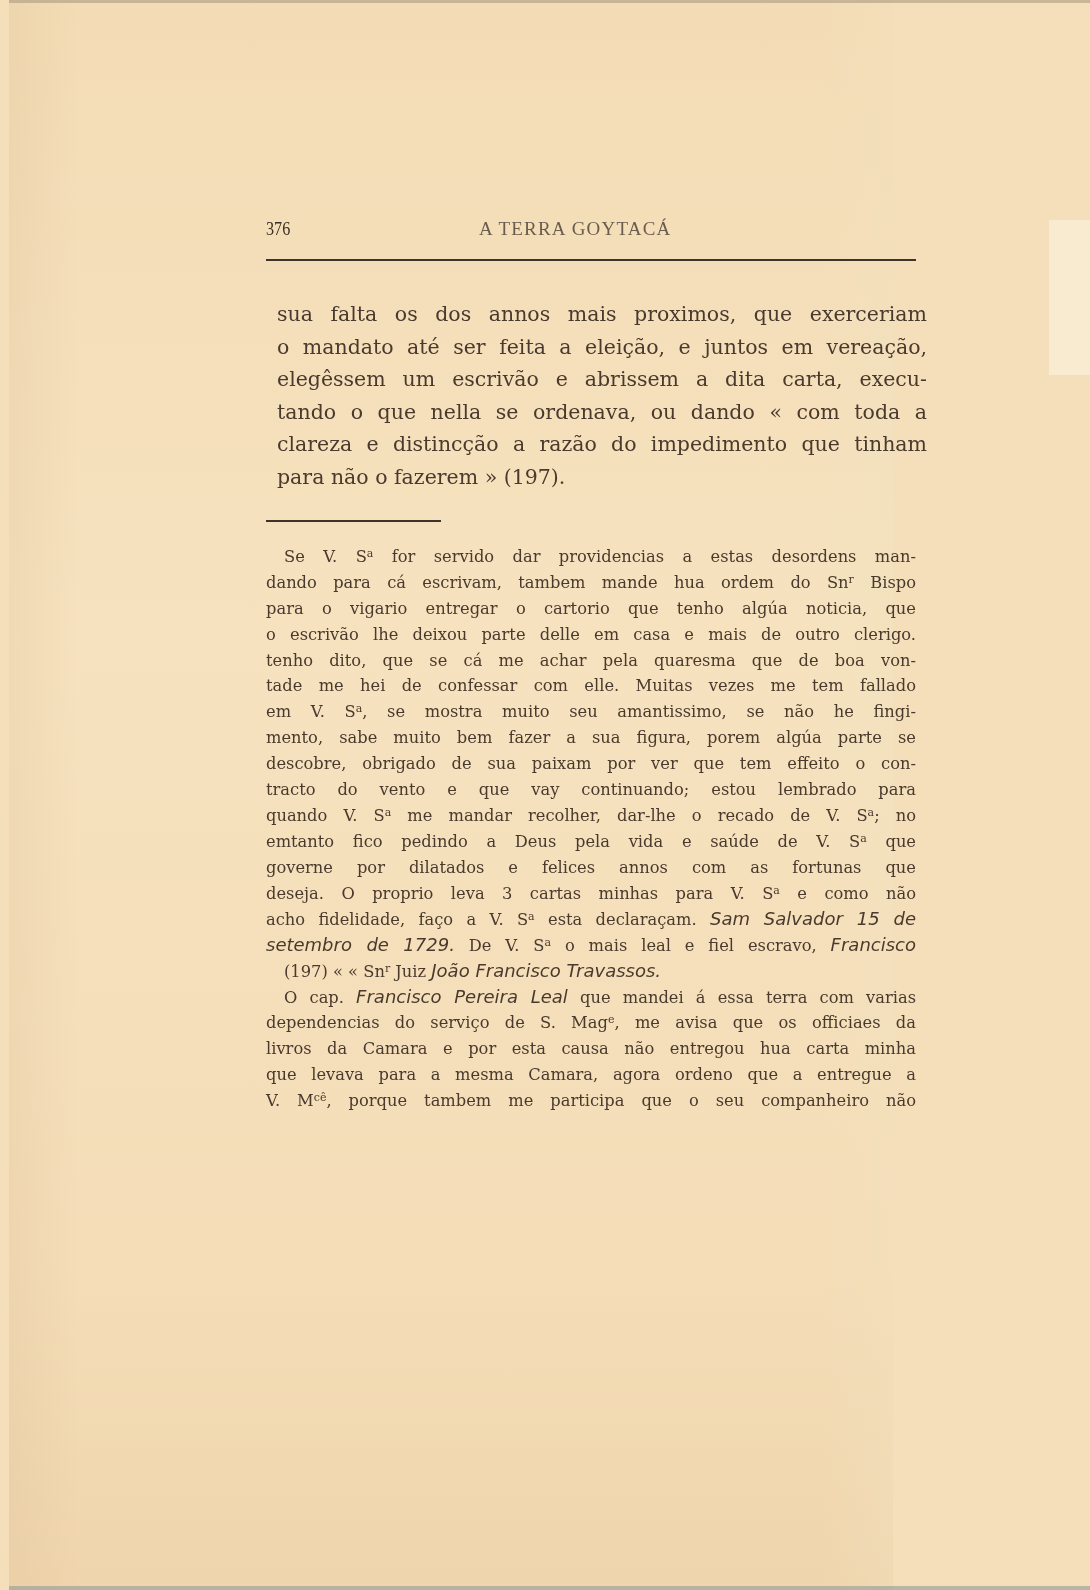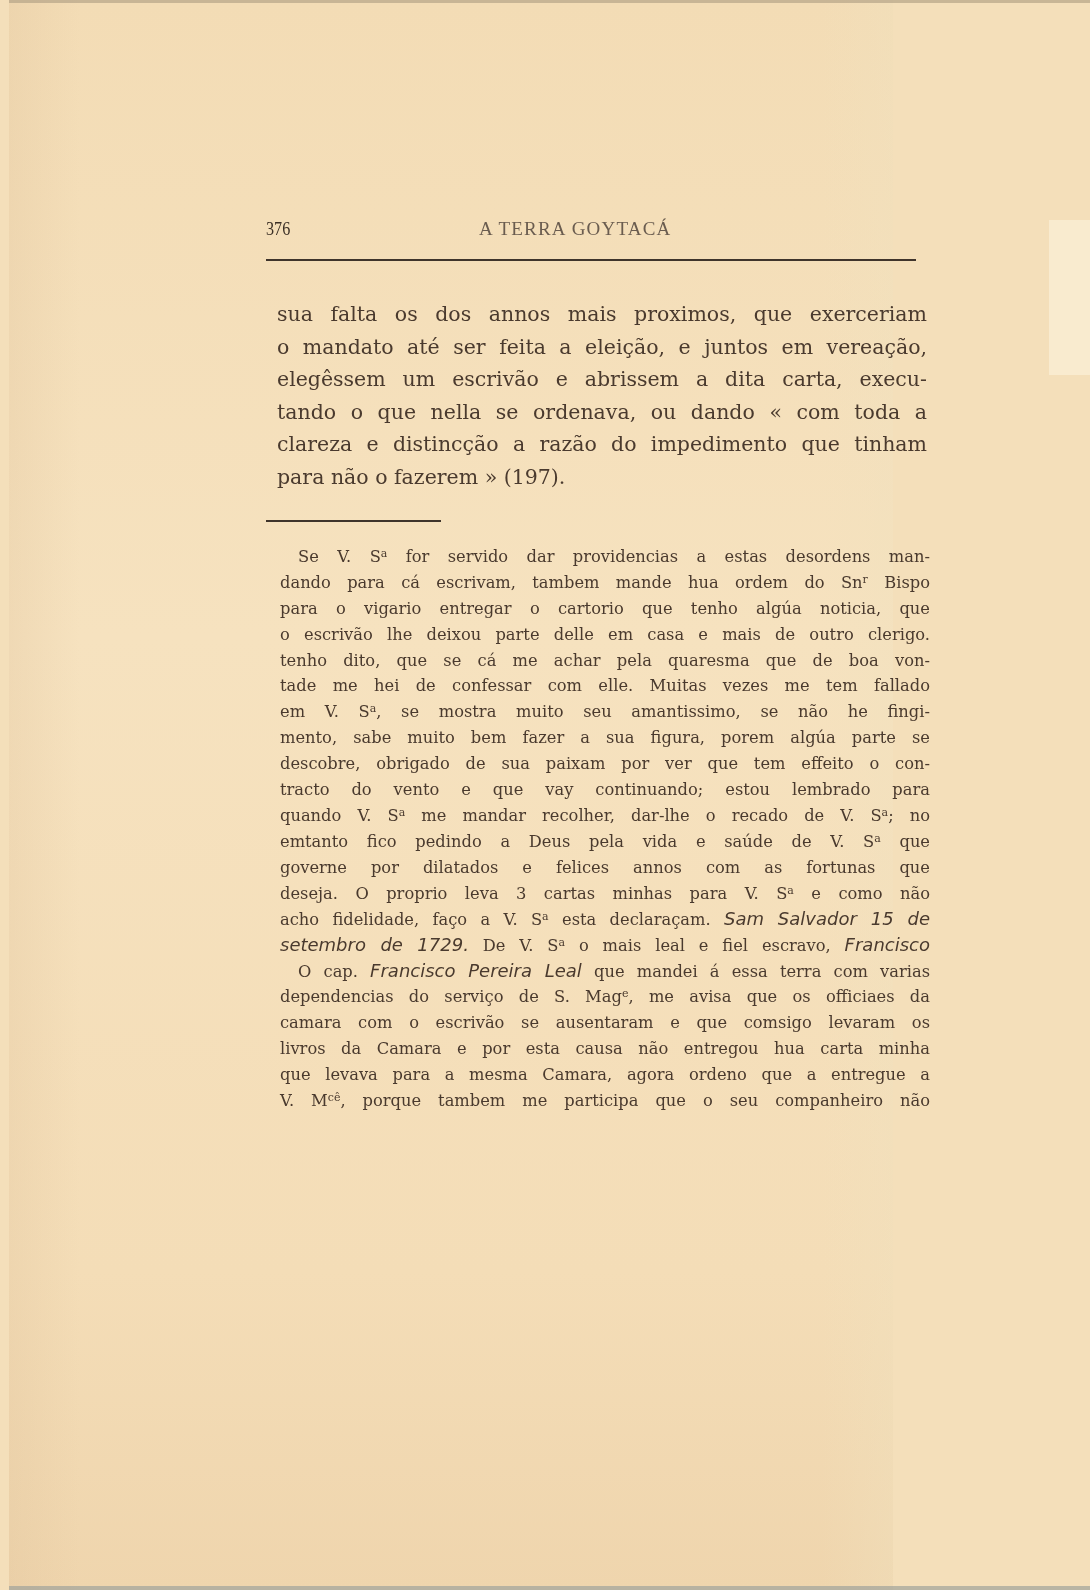--- a/index.html
+++ b/index.html
@@ -43,21 +43,21 @@
       text-align: justify;
     }
     .body-text .line { display:block; white-space: nowrap; text-align-last: justify; height:32.5px; }
     .body-text .line.last { text-align-last: left; }
 
     .fn-rule {
       position: absolute; left: 257px; top: 520px; width: 175px; height: 2px; background: #3f342b;
     }
 
     .notes {
-      position: absolute; left: 271px; top: 544px; width: 650px;
+      position: absolute; left: 257px; top: 544px; width: 650px;
       font-size: 16.3px; line-height: 25.9px; color: #4a3a2e;
     }
     .notes .line { display:block; white-space: nowrap; text-align: justify; text-align-last: justify; height:25.9px; }
     .notes .line.last { text-align-last: left; }
     .notes .indent { padding-left: 18px; }
     sup.s { font-size: 11px; vertical-align: 5px; line-height: 0; }
     i { font-family: "DejaVu Sans", "Liberation Sans", sans-serif; font-size: 18px; }
   </style>
 </head>
 <body>
@@ -94,20 +94,20 @@
     <span class="line"><span>em V. S</span><sup class="s">a</sup><span>, se mostra muito seu amantissimo, se não he fingi-</span></span>
     <span class="line">mento, sabe muito bem fazer a sua figura, porem algúa parte se</span>
     <span class="line">descobre, obrigado de sua paixam por ver que tem effeito o con-</span>
     <span class="line">tracto do vento e que vay continuando; estou lembrado para</span>
     <span class="line"><span>quando V. S</span><sup class="s">a</sup><span> me mandar recolher, dar-lhe o recado de V. S</span><sup class="s">a</sup><span>; no</span></span>
     <span class="line"><span>emtanto fico pedindo a Deus pela vida e saúde de V. S</span><sup class="s">a</sup><span> que</span></span>
     <span class="line">governe por dilatados e felices annos com as fortunas que</span>
     <span class="line"><span>deseja. O proprio leva 3 cartas minhas para V. S</span><sup class="s">a</sup><span> e como não</span></span>
     <span class="line"><span>acho fidelidade, faço a V. S</span><sup class="s">a</sup><span> esta declaraçam. </span><i>Sam Salvador 15 de</i></span>
     <span class="line"><i>setembro de 1729.</i><span> De V. S</span><sup class="s">a</sup><span> o mais leal e fiel escravo, </span><i>Francisco</i></span>
+    <span class="line last indent"><span>(197) « « Sn</span><sup class="s">r</sup><span> Juiz </span><i>João Francisco Travassos.</i></span>
     <span class="line indent"><span>O cap. </span><i>Francisco Pereira Leal</i><span> que mandei á essa terra com varias</span></span>
     <span class="line"><span>dependencias do serviço de S. Mag</span><sup class="s">e</sup><span>, me avisa que os officiaes da</span></span>
-    <span class="line">camara com o escrivão se ausentaram e que comsigo levaram os</span>
     <span class="line">livros da Camara e por esta causa não entregou hua carta minha</span>
     <span class="line">que levava para a mesma Camara, agora ordeno que a entregue a</span>
     <span class="line"><span>V. M</span><sup class="s">cê</sup><span>, porque tambem me participa que o seu companheiro não</span></span>
   </div>
 </div>
 
 </body></html>

